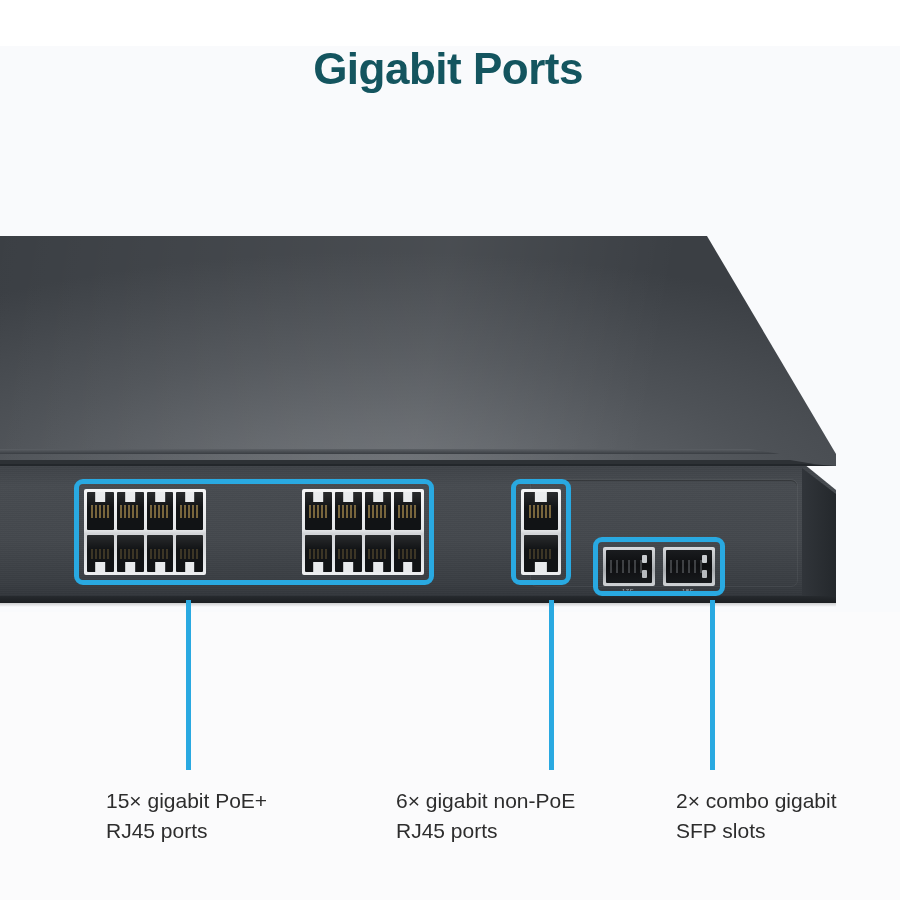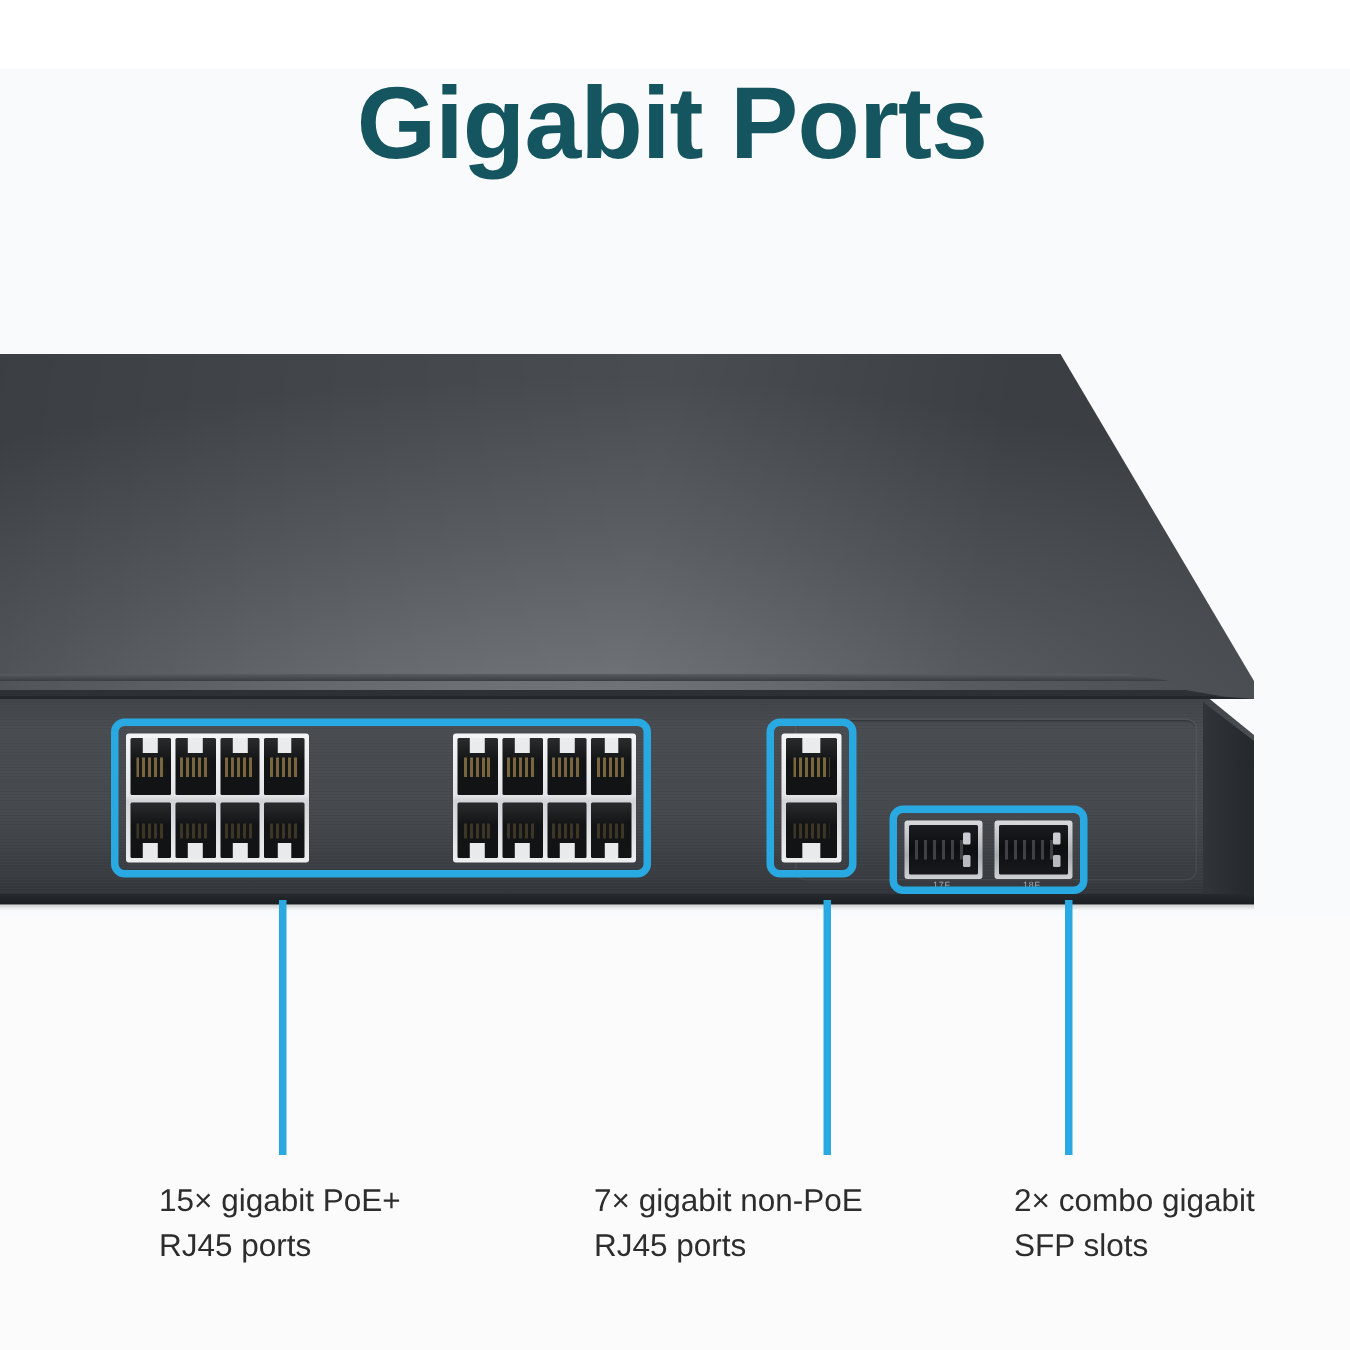--- a/index.html
+++ b/index.html
@@ -37,21 +37,21 @@
     width: 900px; height: 288px;
     background: #fbfbfc;
   }
 
   
   .heading {
     position: absolute;
     left: 0; top: 44px;
     width: 896px;
     text-align: center;
-    font-size: 68px;
+    font-size: 44px;
     font-weight: bold;
     letter-spacing: -0.5px;
     color: #14555f;
     line-height: 1.12;
   }
 
   
   .switch {
     position: absolute;
     left: -10px;
@@ -448,21 +448,21 @@
   <div class="leader" style="left:186px; top:600px; height:170px;"></div>
   <div class="leader" style="left:549px; top:600px; height:170px;"></div>
   <div class="leader" style="left:710px; top:600px; height:170px;"></div>
 
   <div class="caption" style="left:106px; top:786px; width:290px;">
     <div>15× gigabit PoE+</div>
     <div>RJ45 ports</div>
   </div>
 
   <div class="caption" style="left:396px; top:786px; width:270px;">
-    <div>7× gigabit non-PoE</div>
+    <div>6× gigabit non-PoE</div>
     <div>RJ45 ports</div>
   </div>
 
   <div class="caption" style="left:676px; top:786px; width:230px;">
     <div>2× combo gigabit</div>
     <div>SFP slots</div>
   </div>
 
 </div>
 

